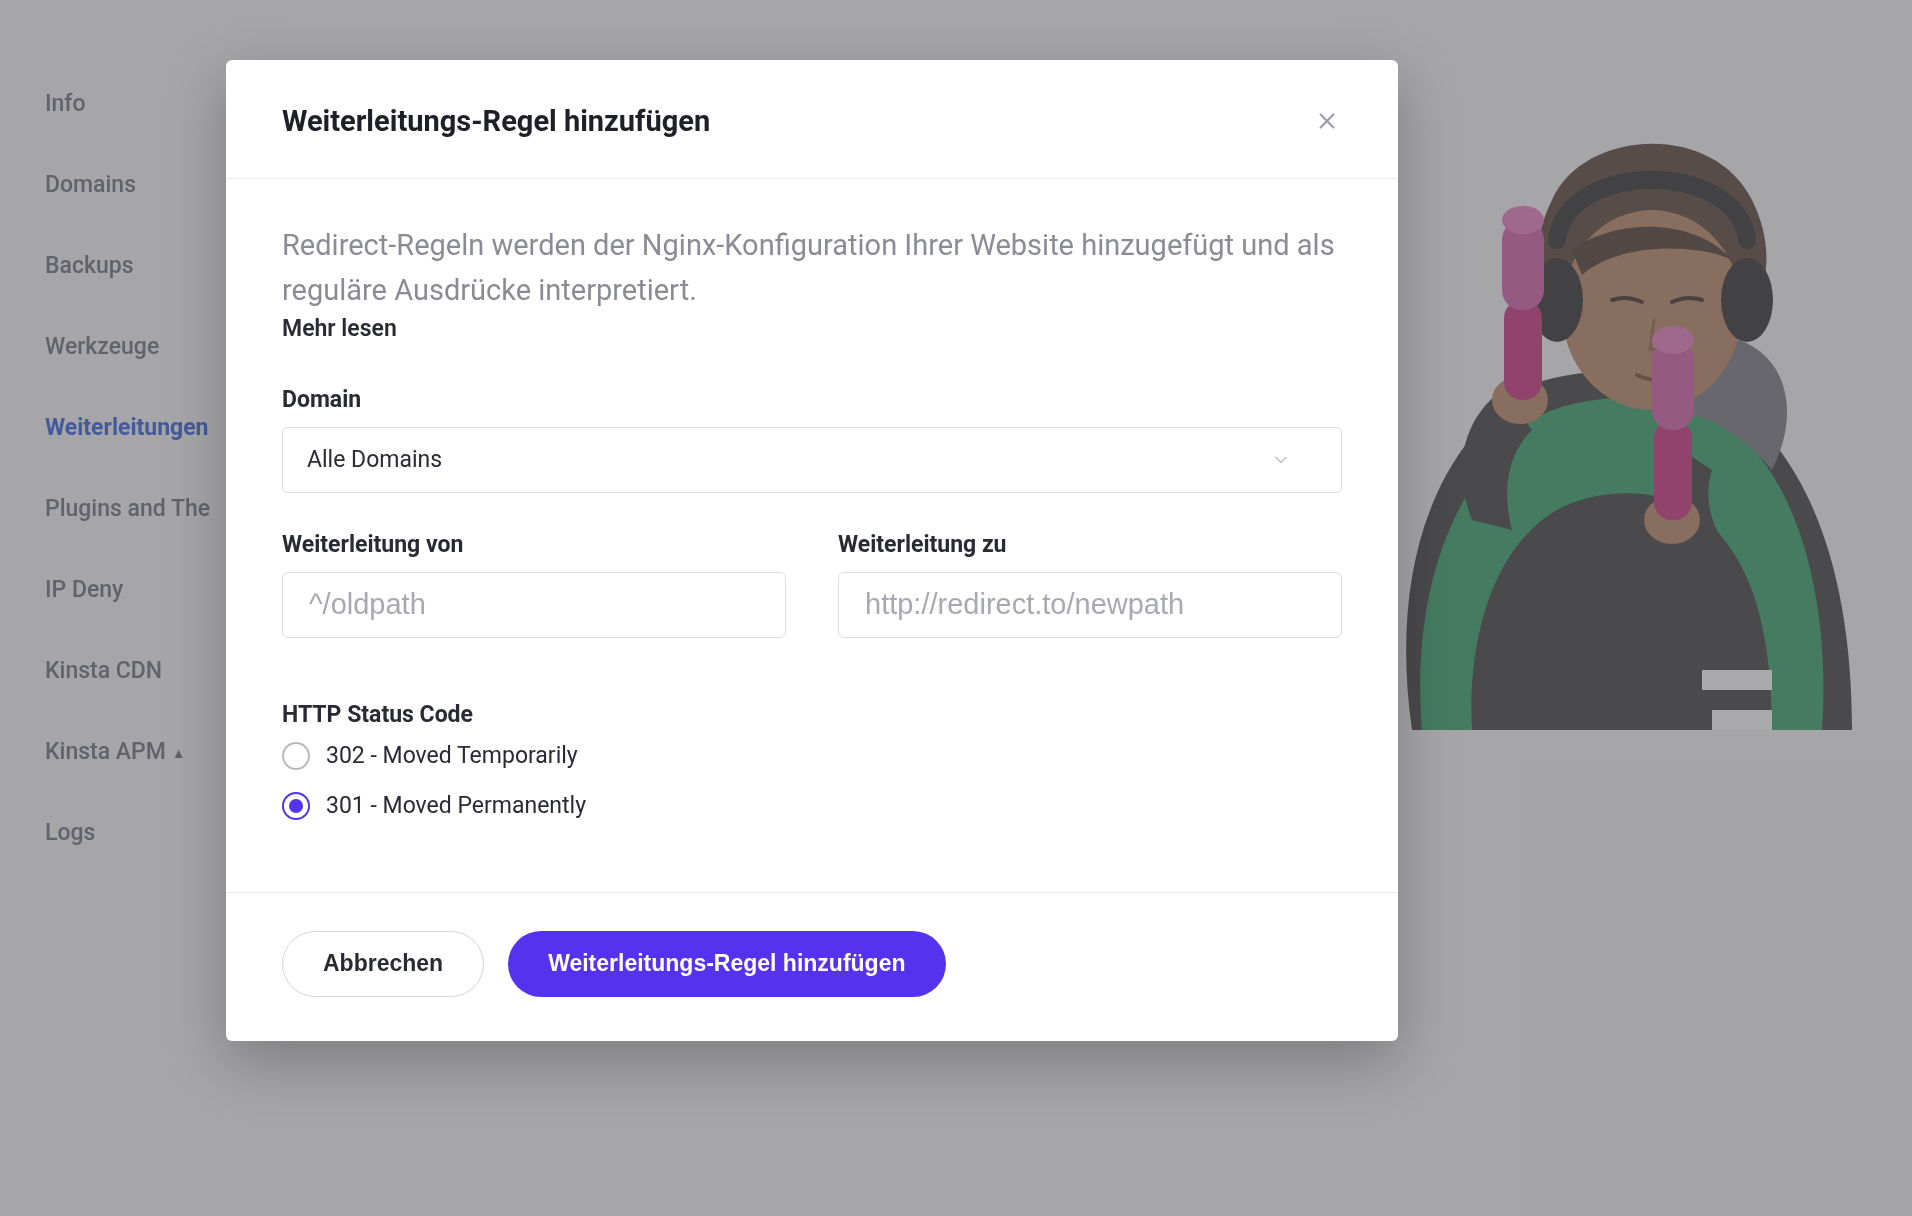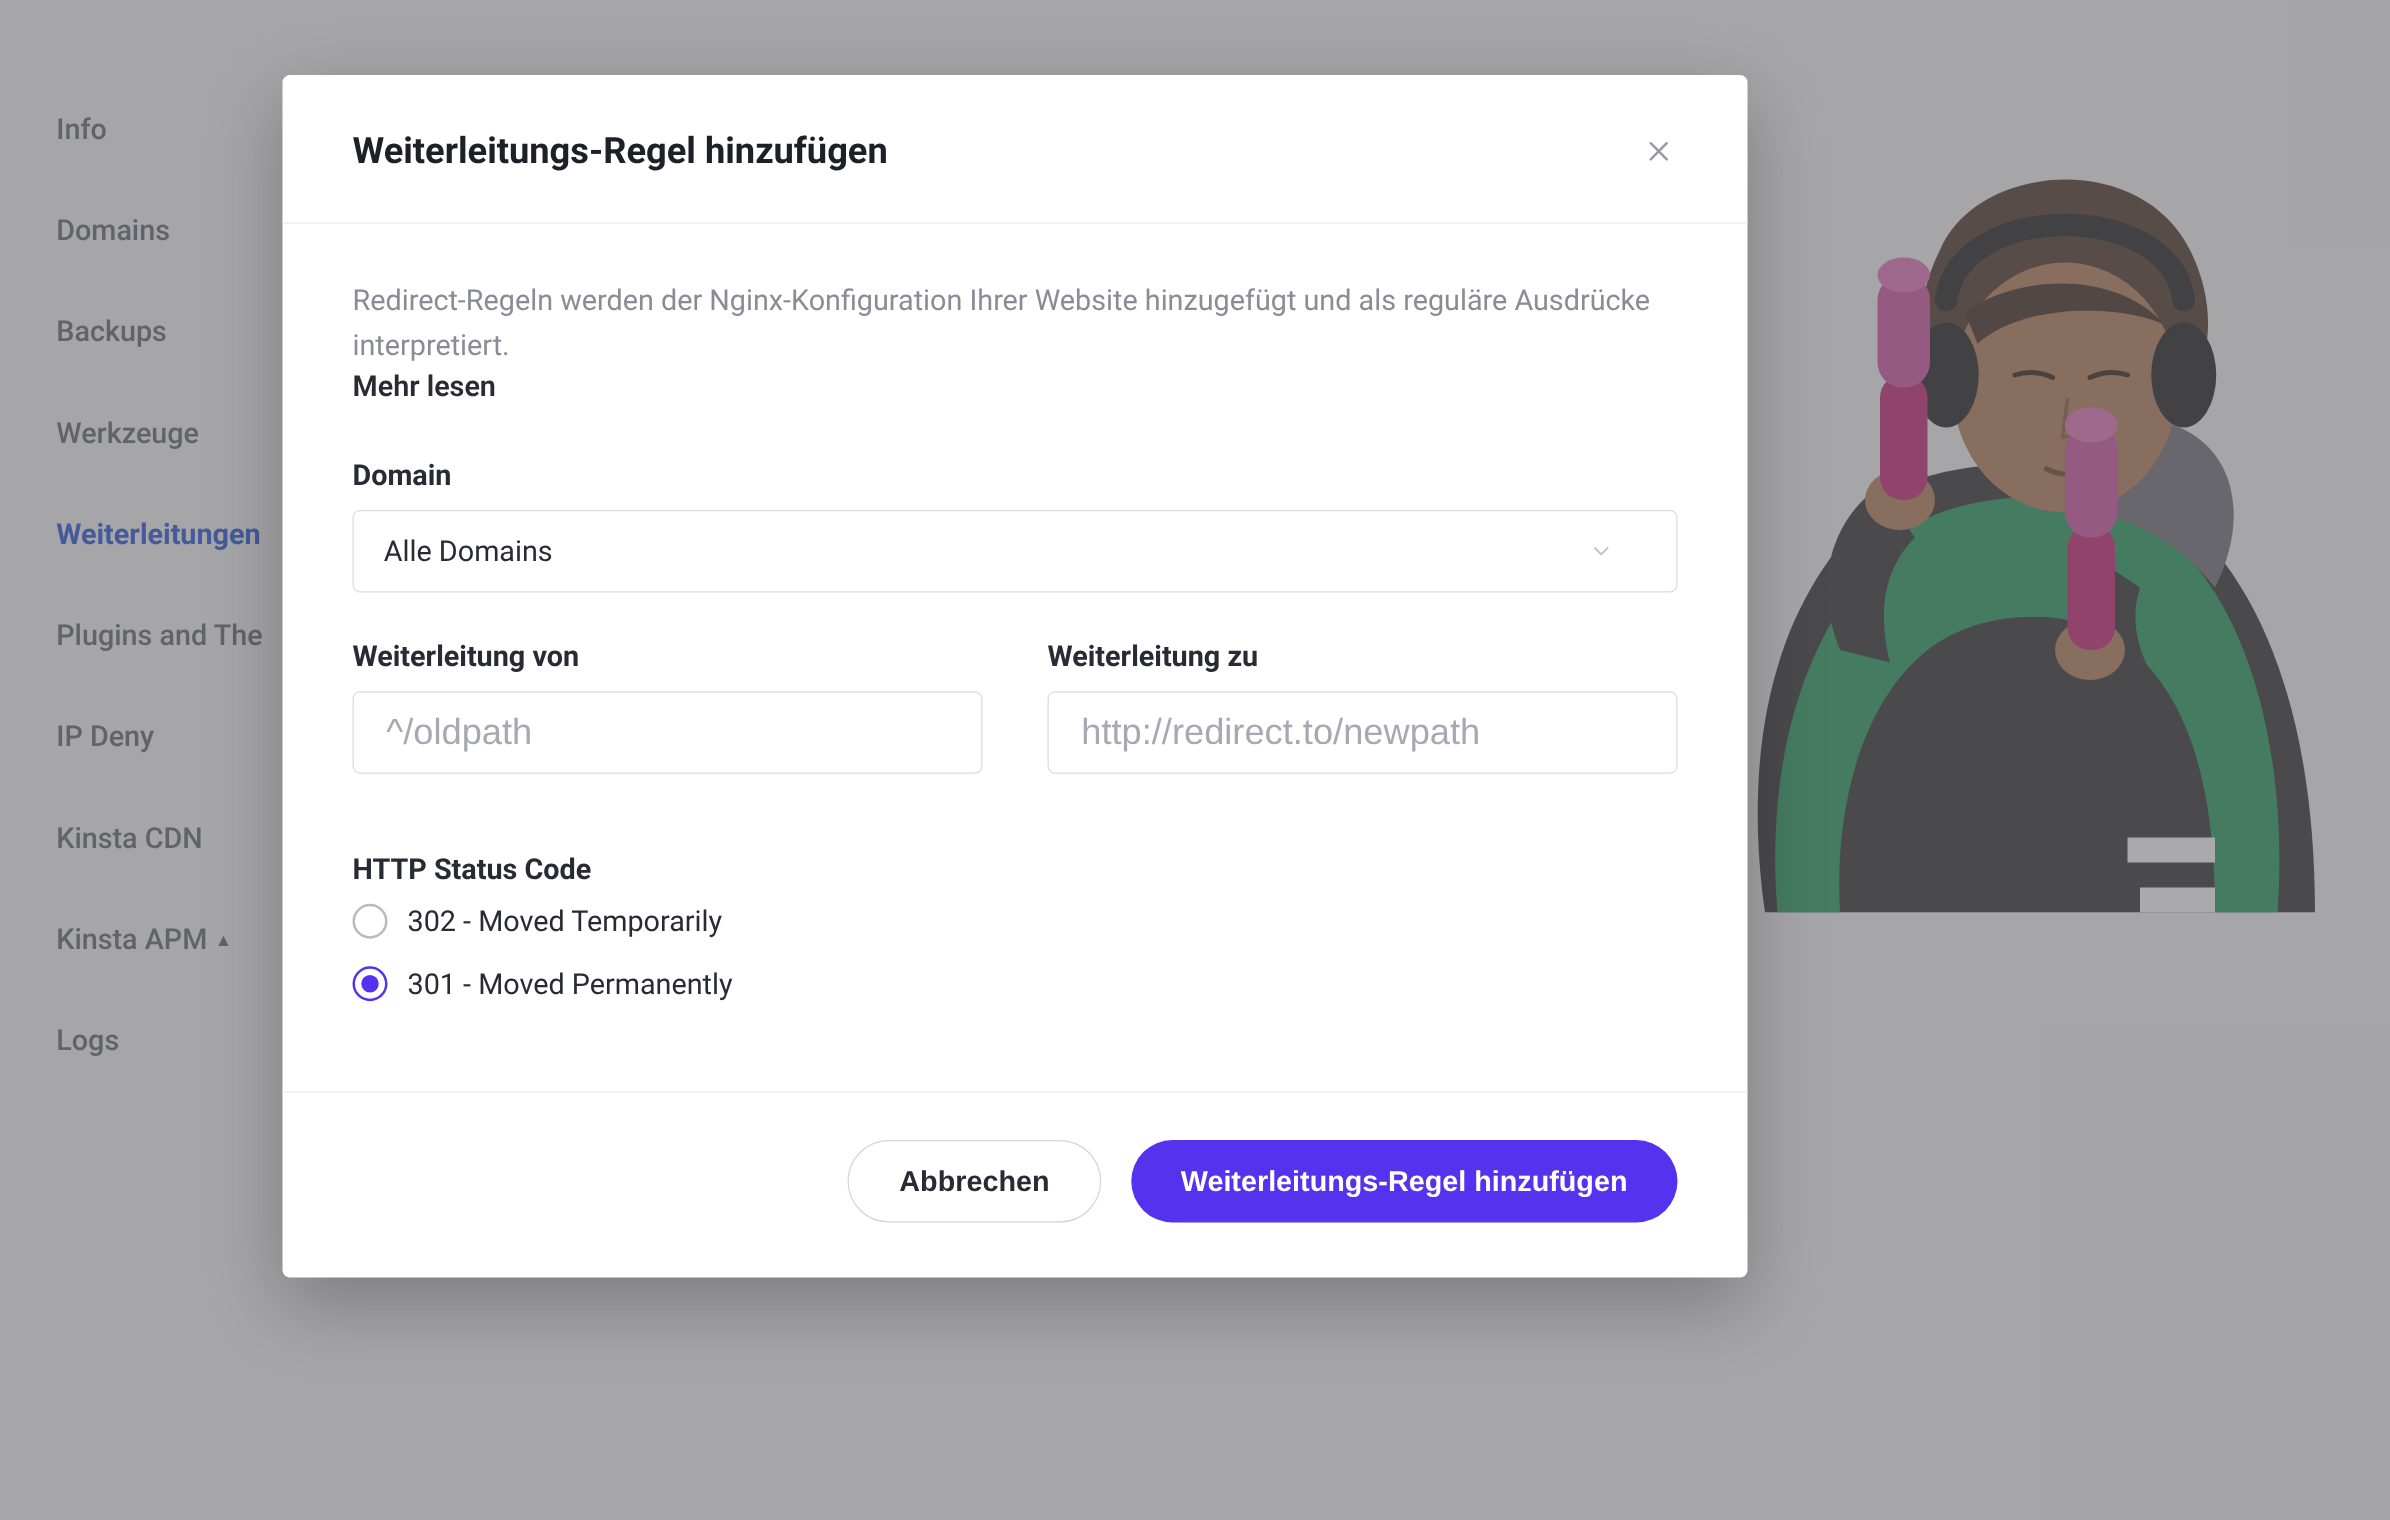--- a/index.html
+++ b/index.html
@@ -89,21 +89,21 @@
     display: flex;
     align-items: center;
     justify-content: center;
   }
   .close-btn svg { width: 22px; height: 22px; }
 
   .modal-body {
     padding: 44px 56px 50px 56px;
   }
   .desc {
-    font-size: 23px;
+    font-size: 29px;
     line-height: 1.55;
     color: #8b8b95;
     margin-bottom: 2px;
   }
   .read-more {
     font-size: 23px;
     font-weight: 600;
     color: #2a2a34;
     cursor: pointer;
     display: inline-block;
@@ -190,21 +190,20 @@
   }
   .radio-label {
     font-size: 23px;
     color: #2a2a34;
   }
 
   .modal-footer {
     border-top: 1px solid #ececef;
     padding: 38px 56px 44px 56px;
     display: flex;
-    justify-content: flex-end;
     gap: 24px;
   }
   .btn {
     height: 66px;
     padding: 0 40px;
     border-radius: 40px;
     font-size: 23px;
     font-weight: 600;
     cursor: pointer;
     display: flex;

